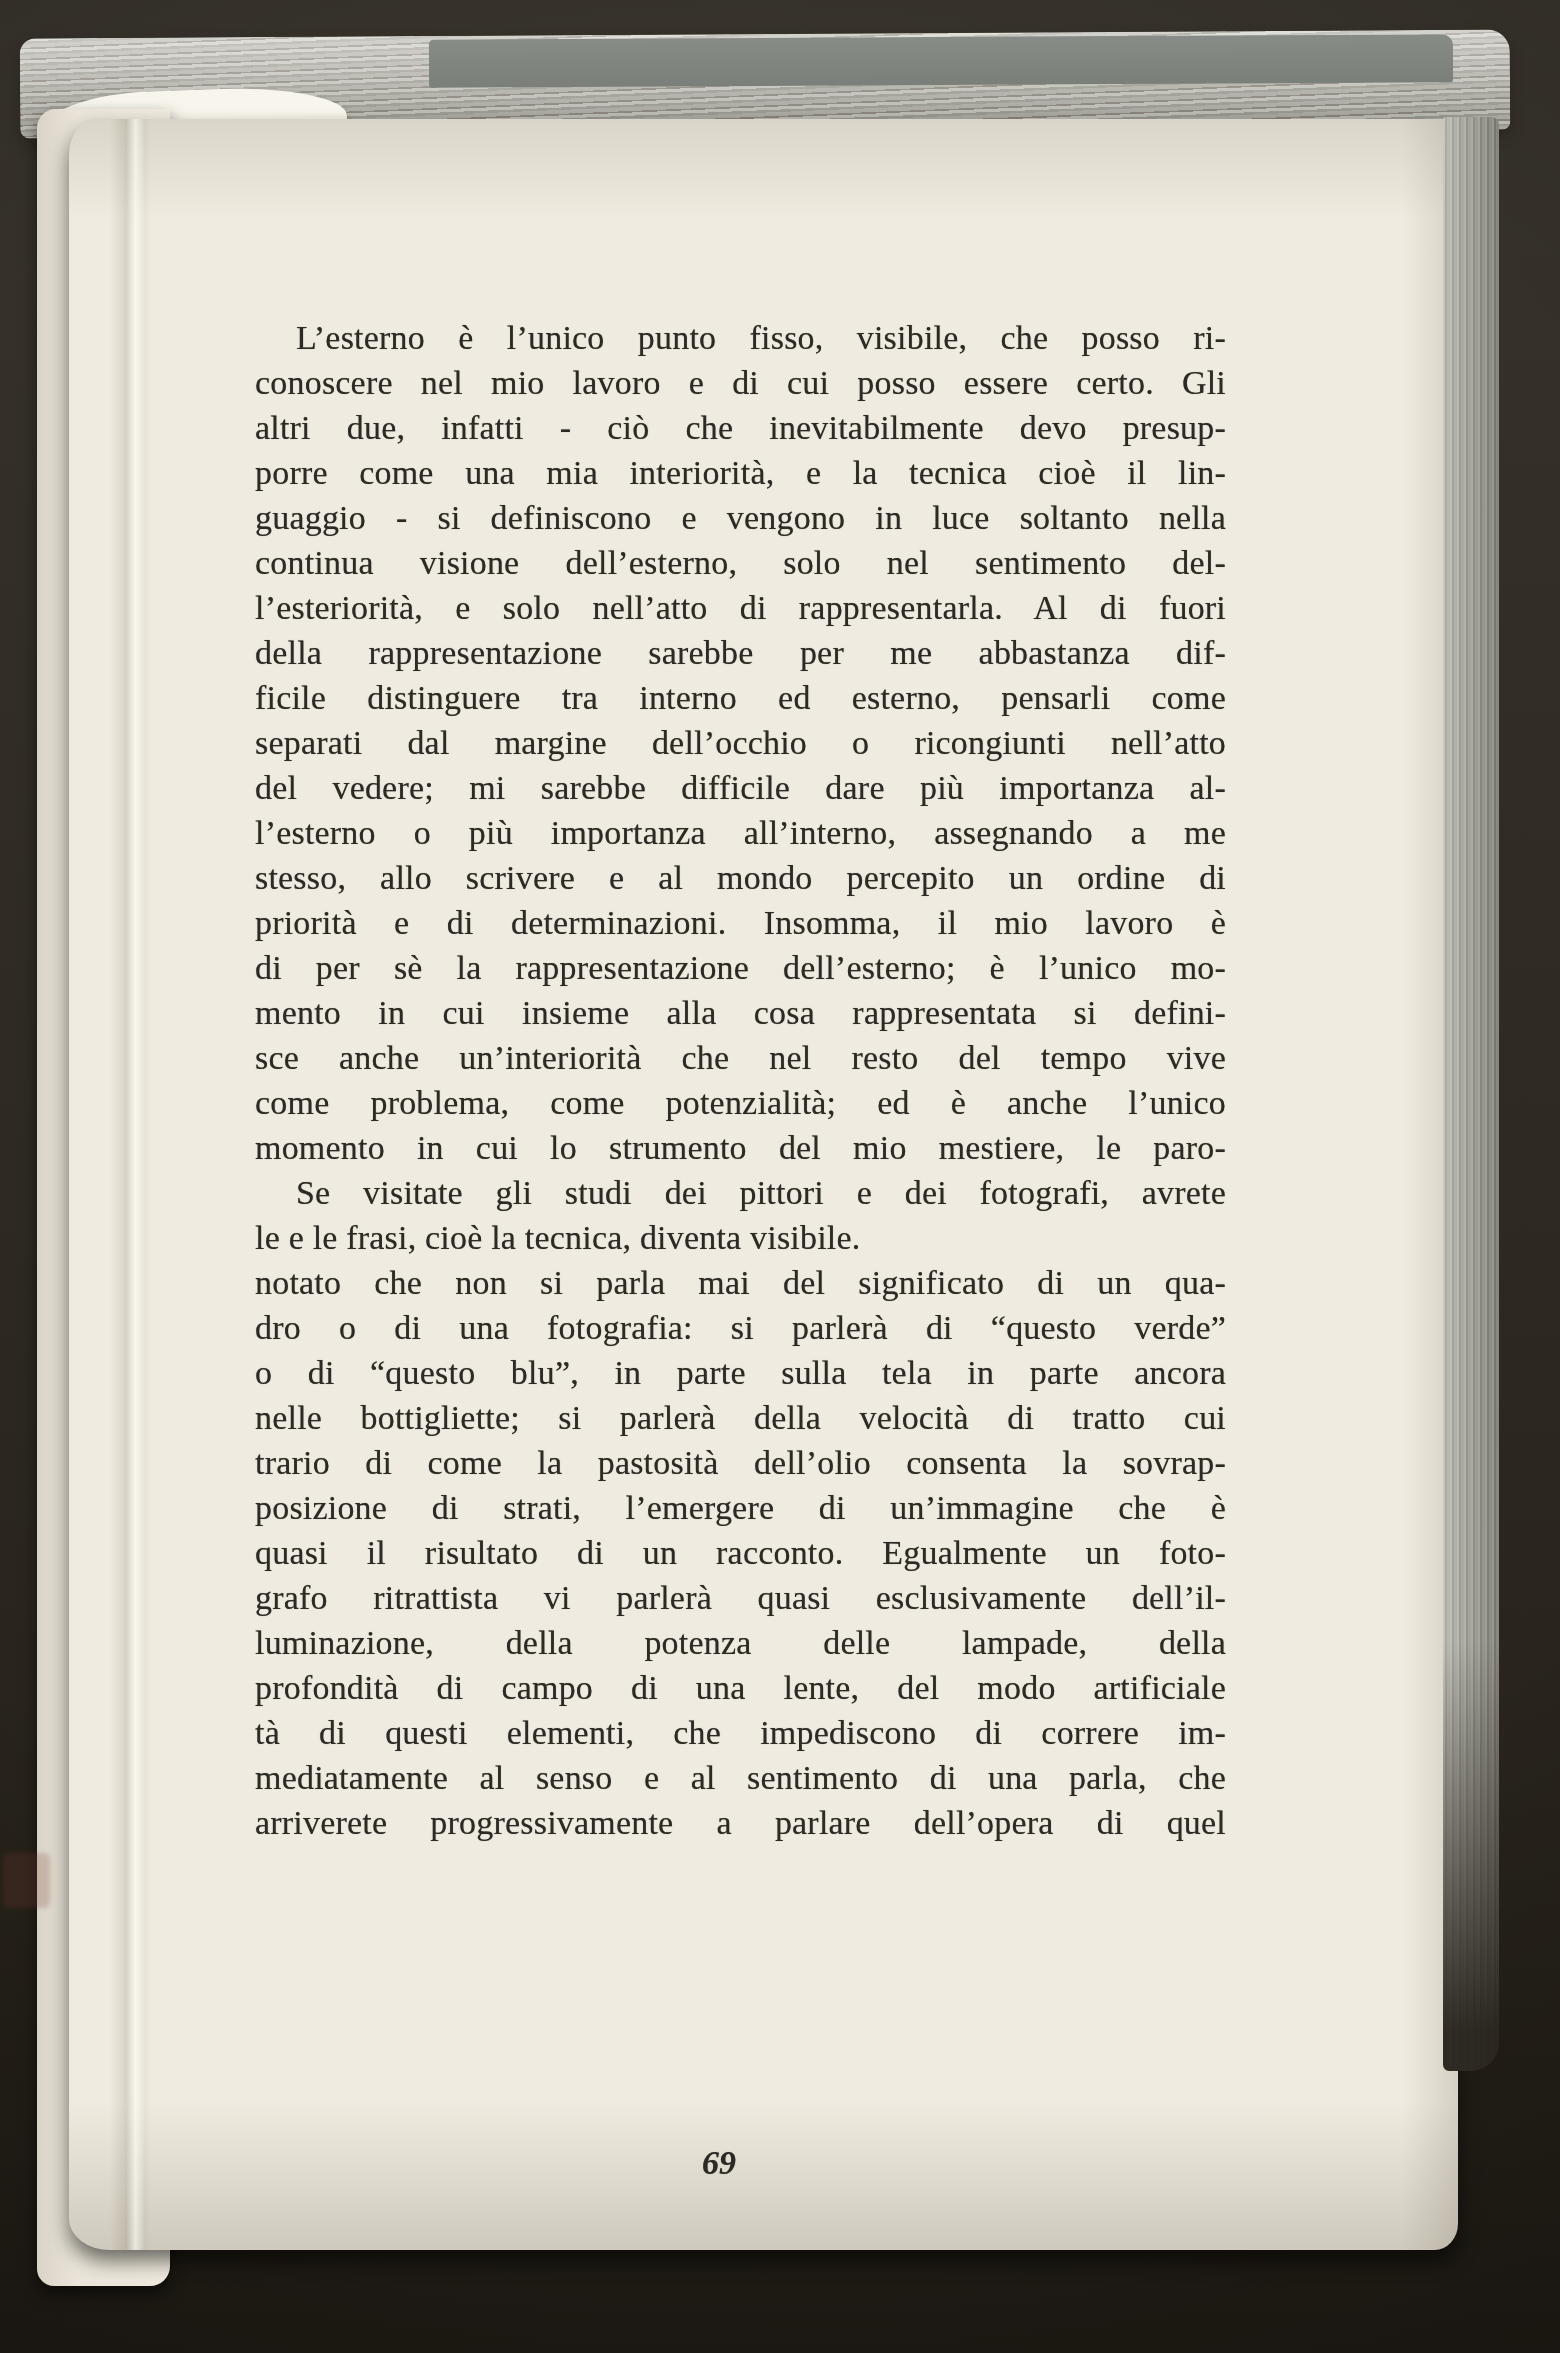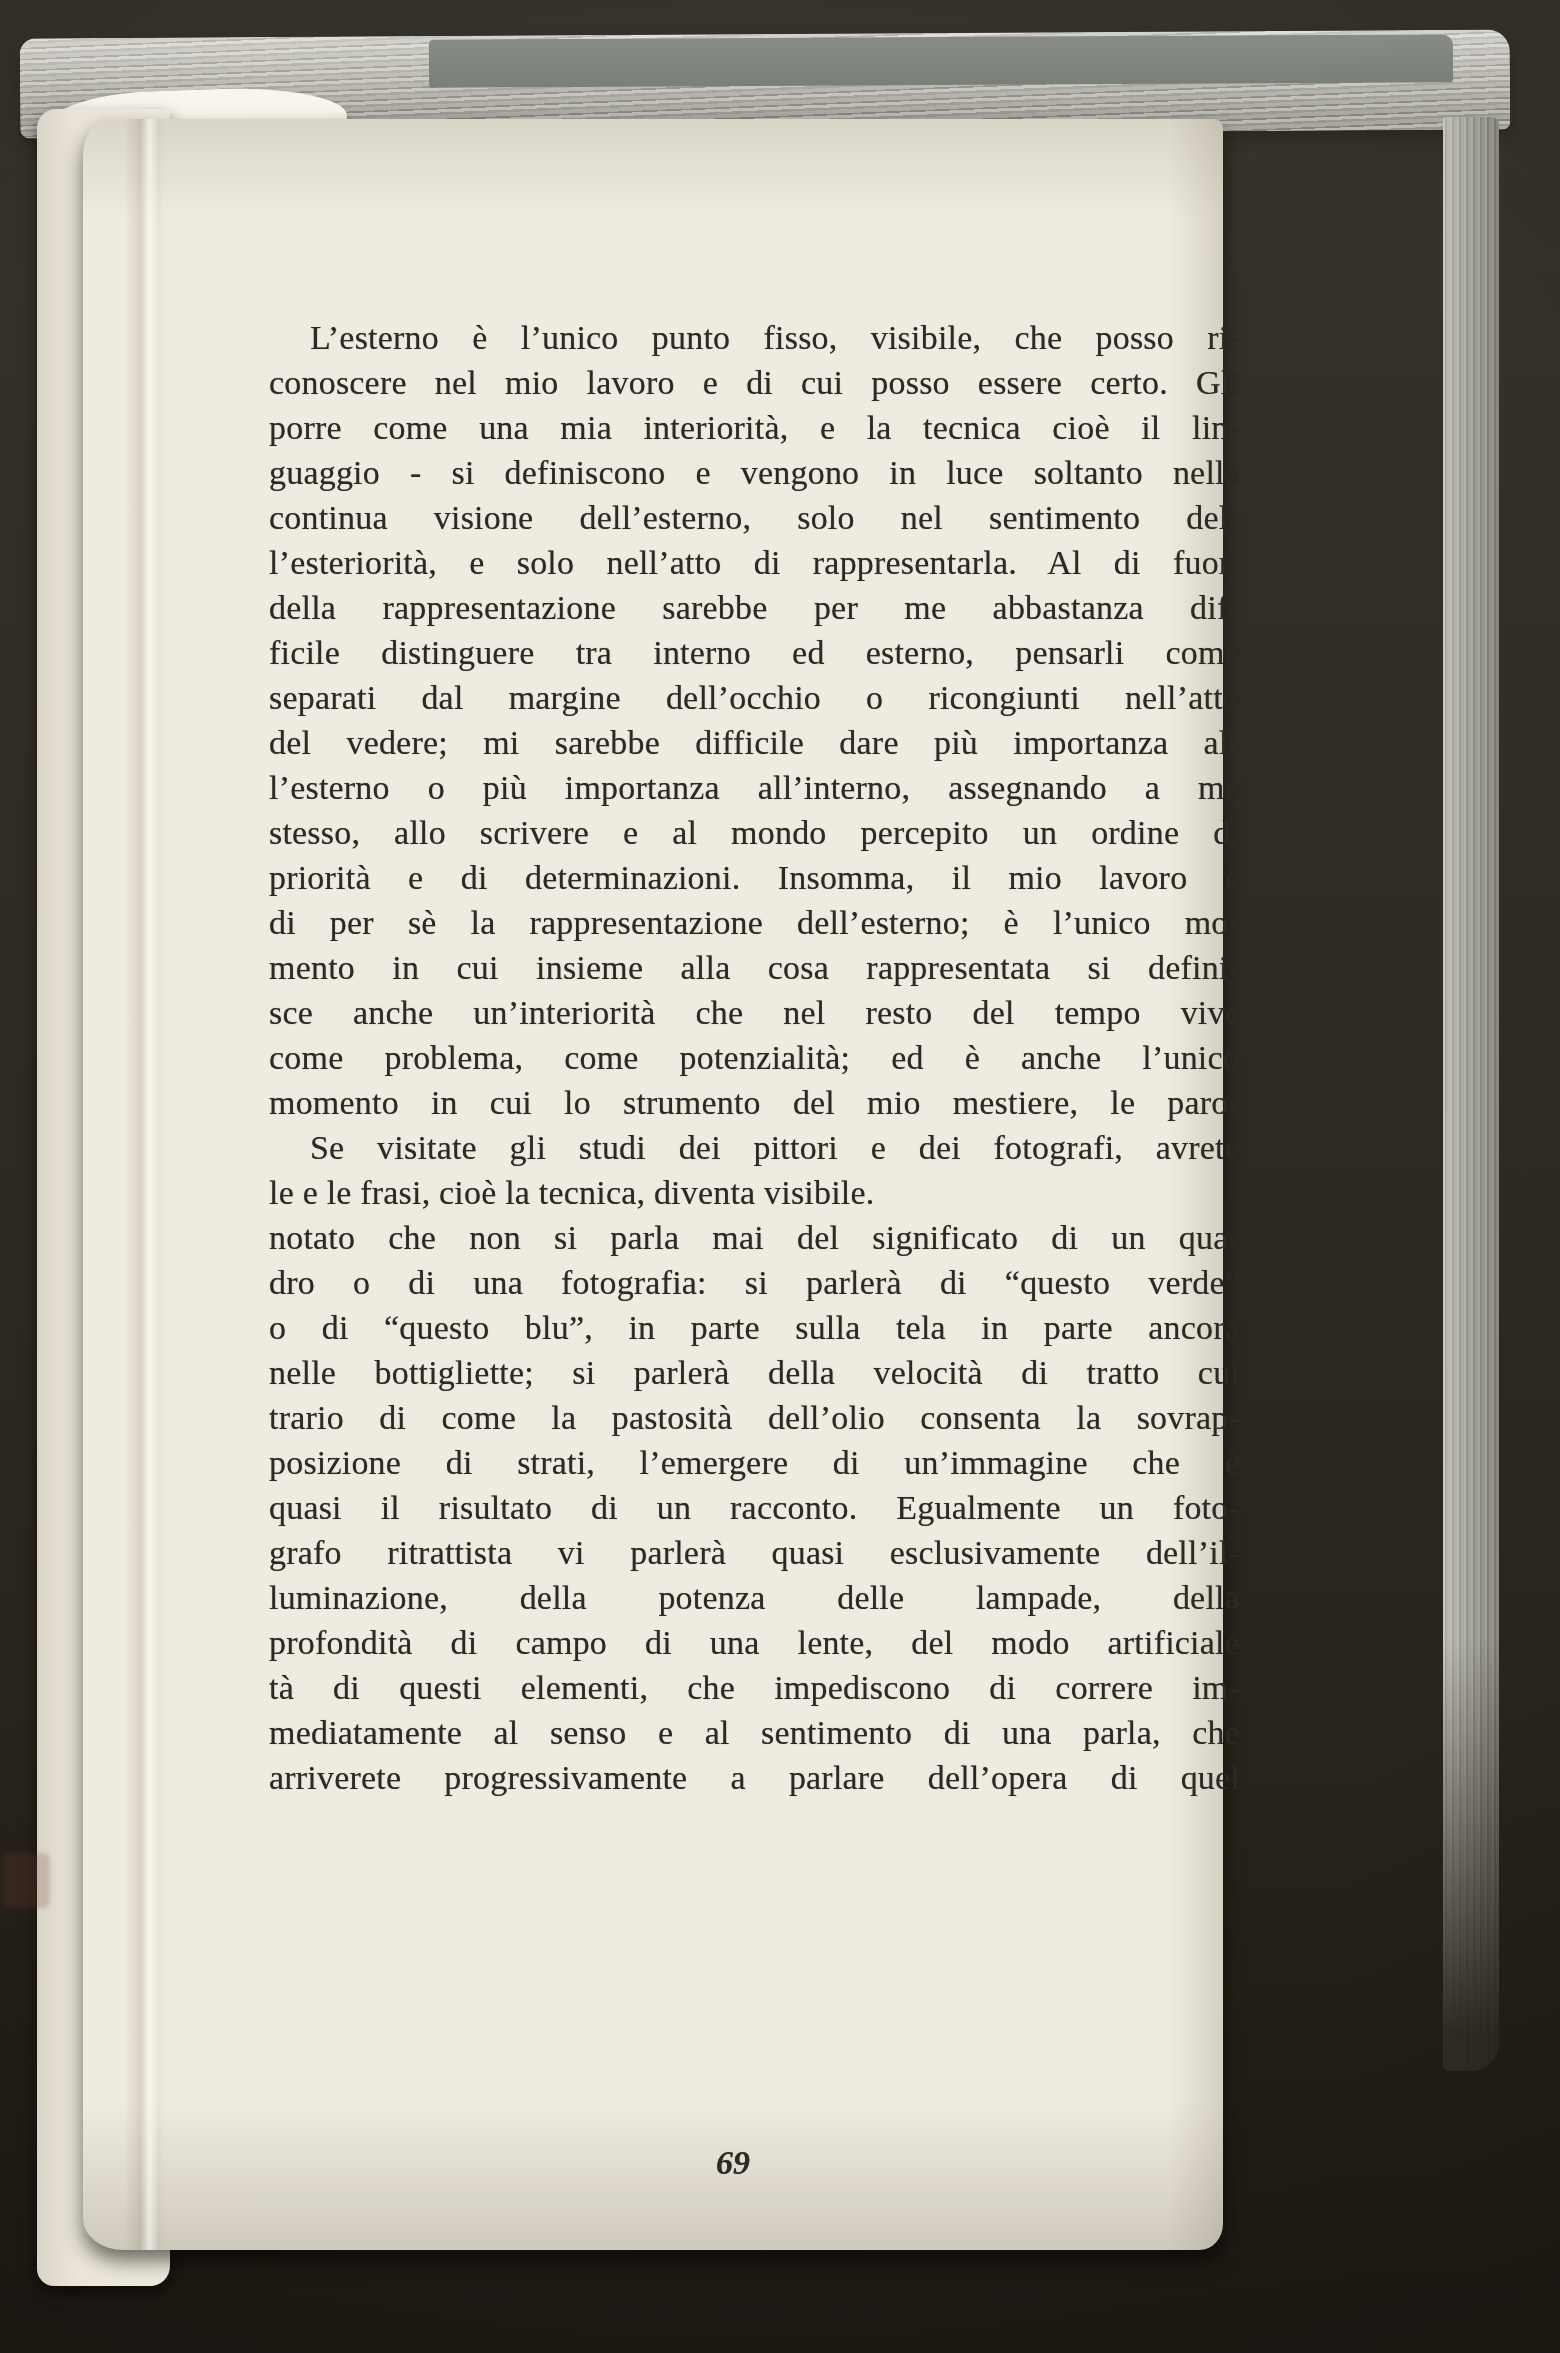--- a/index.html
+++ b/index.html
@@ -48,29 +48,28 @@
   
   .page-left {
     position: absolute; left: 37px; top: 109px; width: 133px; height: 2177px;
     background: linear-gradient(90deg, #d9d4c7 0%, #eae5d8 30%, #efeadd 100%);
     border-radius: 19px 0 20px 17px;
     box-shadow: 0 7.8px 15.6px rgba(0,0,0,0.5);
   }
 
   
   .page {
-    position: absolute; left: 69px; top: 119px; width: 1140px; height: 2131px;
+    position: absolute; left: 69px; top: 119px; width: 1389px; height: 2131px;
     background:
       linear-gradient(180deg, rgba(140,134,118,0.22) 0%, rgba(140,134,118,0) 101px),
       linear-gradient(270deg, rgba(120,113,96,0.22) 0%, rgba(120,113,96,0) 55px),
       linear-gradient(180deg, rgba(0,0,0,0) 93%, rgba(90,82,66,0.22) 100%),
       var(--paper, #f0ebe0);
     border-radius: 26.5px 7.8px 23.4px 41px / 36px 9.4px 26.5px 31px;
     box-shadow: 0 11px 20px rgba(0,0,0,0.55);
-    margin-left: 14px;
   }
   .gutter-shade {
     position: absolute; left: 41px; top: 0; width: 41px; height: 100%;
     background: linear-gradient(90deg,
       rgba(95,85,65,0.00) 0%,
       rgba(95,85,65,0.16) 40%,
       rgba(255,255,248,0.55) 62%,
       rgba(95,85,65,0.05) 85%,
       rgba(95,85,65,0.0) 100%);
   }
@@ -128,20 +127,21 @@
   <div class="top-block"></div>
   <div class="corner-curl"></div>
 
   <div class="page-left"></div>
 
   <div class="page">
     <div class="gutter-shade"></div>
     <div class="text-block">
         <div class="line indent">L’esterno è l’unico punto fisso, visibile, che posso ri-</div>
         <div class="line">conoscere nel mio lavoro e di cui posso essere certo. Gli</div>
+        <div class="line">altri due, infatti - ciò che inevitabilmente devo presup-</div>
         <div class="line">porre come una mia interiorità, e la tecnica cioè il lin-</div>
         <div class="line">guaggio - si definiscono e vengono in luce soltanto nella</div>
         <div class="line">continua visione dell’esterno, solo nel sentimento del-</div>
         <div class="line">l’esteriorità, e solo nell’atto di rappresentarla. Al di fuori</div>
         <div class="line">della rappresentazione sarebbe per me abbastanza dif-</div>
         <div class="line">ficile distinguere tra interno ed esterno, pensarli come</div>
         <div class="line">separati dal margine dell’occhio o ricongiunti nell’atto</div>
         <div class="line">del vedere; mi sarebbe difficile dare più importanza al-</div>
         <div class="line">l’esterno o più importanza all’interno, assegnando a me</div>
         <div class="line">stesso, allo scrivere e al mondo percepito un ordine di</div>

